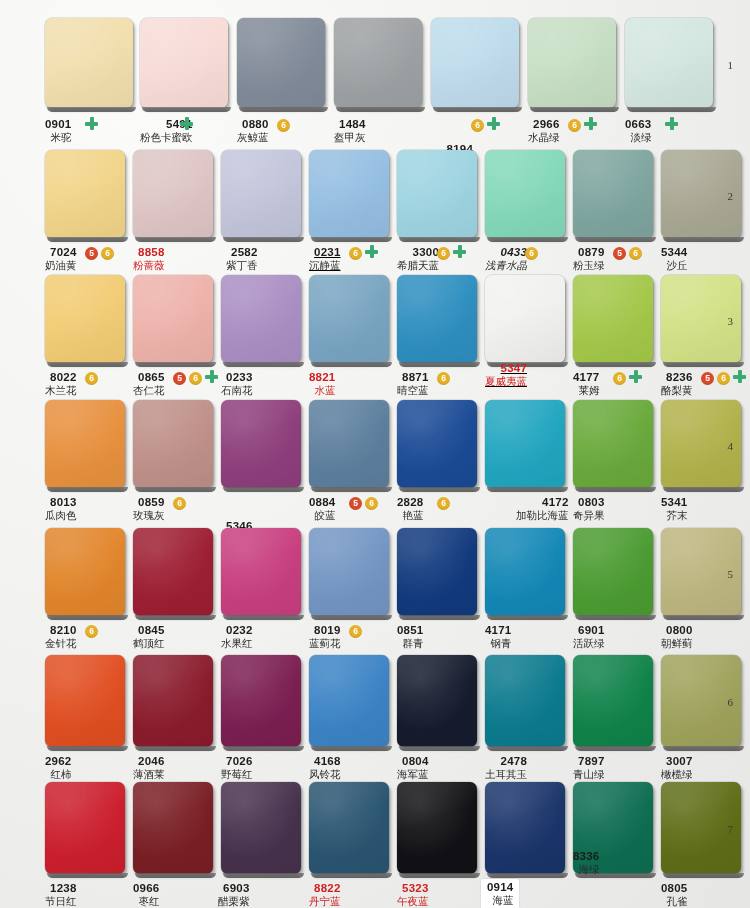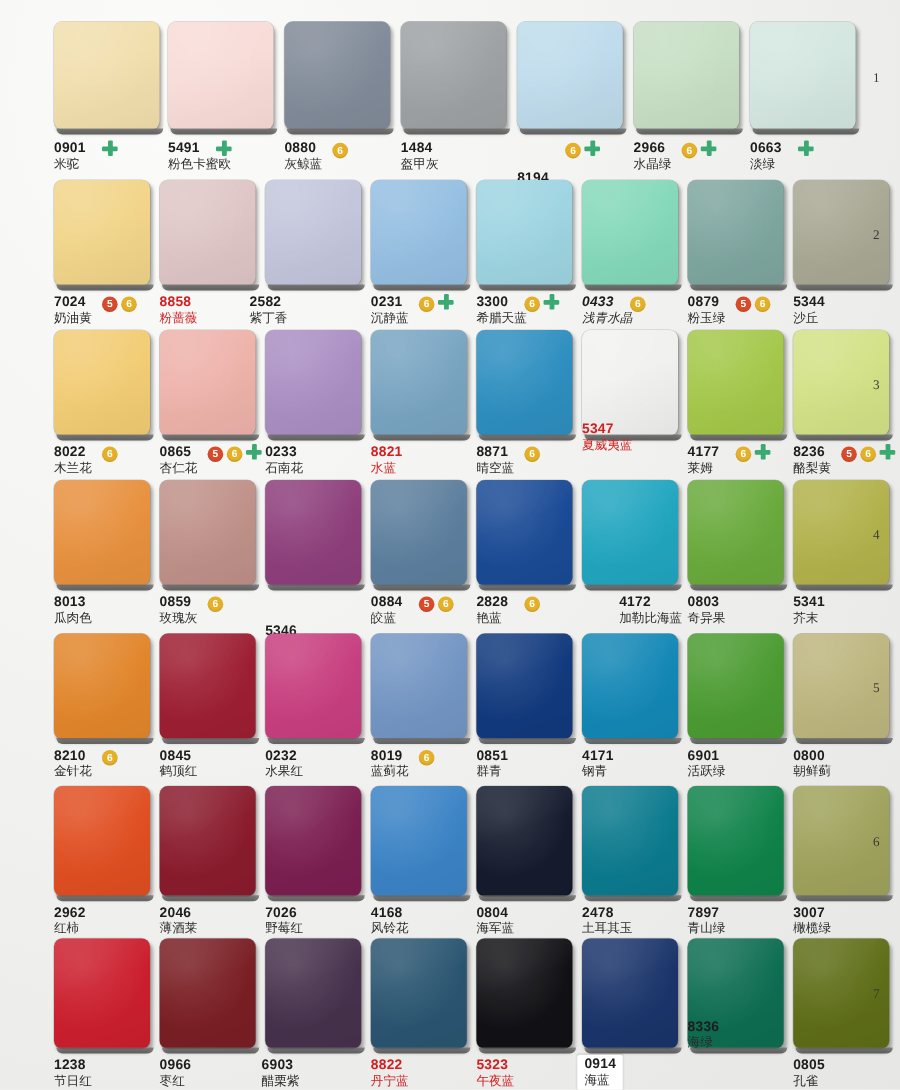--- a/index.html
+++ b/index.html
@@ -34,21 +34,21 @@
       radial-gradient(circle at 30% 25%, rgba(255,255,255,0.12), rgba(255,255,255,0) 60%),
       linear-gradient(160deg, rgba(255,255,255,0.10) 0%, rgba(255,255,255,0) 42%, rgba(0,0,0,0.05) 100%);
   }
   .chip .edge{
     position:absolute;left:2px;right:-3px;bottom:-4px;height:5px;
     border-radius:0 0 6px 6px;
     background:linear-gradient(180deg,#6a6a6a,#3a3a3a);
     opacity:.75;
   }
 
-  .label{position:absolute;white-space:nowrap;}
+  .label{position:absolute;white-space:nowrap;text-align:right;}
   .code{
     font-size:11.5px;font-weight:bold;color:#1d1d1d;letter-spacing:.2px;
     line-height:13px;
   }
   .code.red{color:#d02020;}
   .cname{
     font-size:10.5px;color:#2b2b2b;line-height:13px;
     font-family:"DejaVu Sans","Liberation Sans",sans-serif;
   }
   .cname.red{color:#d02020;}
@@ -182,29 +182,29 @@
         <div class="edge"></div>
       </div>
       <div class="label" style="left: 133px; top: 246px;">
         <div class="code red">8858</div>
         <div class="cname red">粉蔷薇</div>
       </div>
       <div class="chip" style="left: 221px; top: 150px; width: 80px; height: 88px; background: rgb(195, 198, 220);">
         <div class="face"></div>
         <div class="edge"></div>
       </div>
-      <div class="label" style="left: 208px; top: 246px;">
+      <div class="label" style="left: 226px; top: 246px;">
         <div class="code">2582</div>
         <div class="cname">紫丁香</div>
       </div>
       <div class="chip" style="left: 309px; top: 150px; width: 80px; height: 88px; background: rgb(149, 191, 226);">
         <div class="face"></div>
         <div class="edge"></div>
       </div>
-      <div class="label" style="left: 309px; top: 246px;">
+      <div class="label" style="left: 309px; top: 246px; text-decoration: underline;">
         <div class="code">0231</div>
         <div class="cname">沉静蓝</div>
       </div>
       <div class="badges" style="left: 349px; top: 246.5px;">
         <div class="badge b6">6</div>
       </div>
       <div class="plus" style="left: 365px; top: 245px;"></div>
       <div class="chip" style="left: 397px; top: 150px; width: 80px; height: 88px; background: rgb(158, 213, 226);">
         <div class="face"></div>
         <div class="edge"></div>
@@ -299,21 +299,21 @@
         <div class="code">8871</div>
         <div class="cname">晴空蓝</div>
       </div>
       <div class="badges" style="left: 437px; top: 371.5px;">
         <div class="badge b6">6</div>
       </div>
       <div class="chip" style="left: 485px; top: 275px; width: 80px; height: 88px;">
         <div class="face"></div>
         <div class="edge"></div>
       </div>
-      <div class="label" style="left: 485px; top: 352px;">
+      <div class="label" style="left: 485px; top: 362px; text-decoration: underline;">
         <div class="code red">5347</div>
         <div class="cname red">夏威夷蓝</div>
       </div>
       <div class="chip" style="left: 573px; top: 275px; width: 80px; height: 88px; background: rgb(164, 200, 74);">
         <div class="face"></div>
         <div class="edge"></div>
       </div>
       <div class="label" style="left: 573px; top: 371px;">
         <div class="code">4177</div>
         <div class="cname">莱姆</div>

